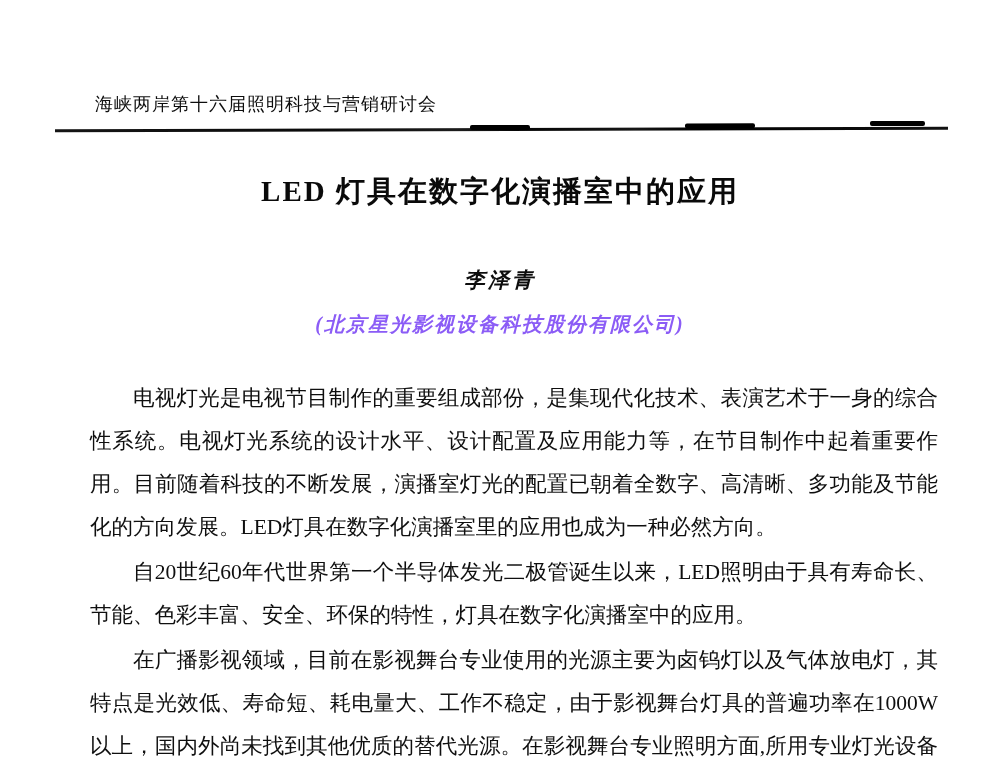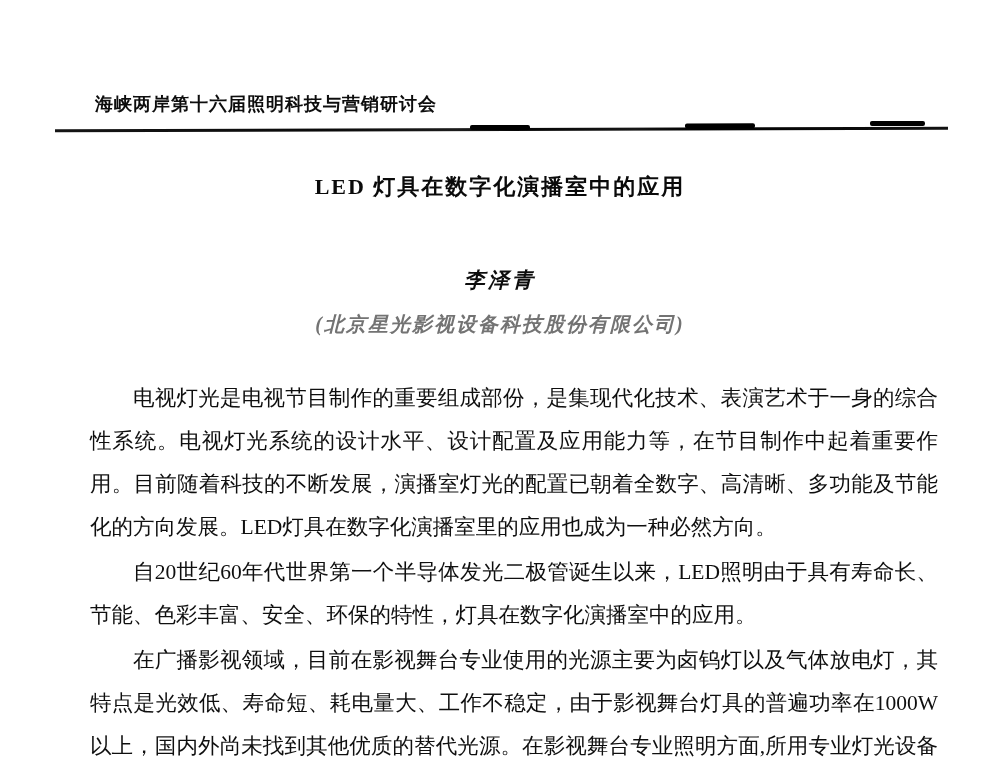--- a/index.html
+++ b/index.html
@@ -15,21 +15,21 @@
     background: #ffffff;
     overflow: hidden;
     color: #111111;
     font-family: "Liberation Serif", "DejaVu Serif", serif;
   }
   .conf-header {
     position: absolute;
     left: 95px;
     top: 92px;
     font-size: 18px;
-    font-weight: bold;
+    font-weight: normal;
     letter-spacing: 1px;
     color: #0d0d0d;
     font-family: "Liberation Sans", "DejaVu Sans", sans-serif;
     white-space: nowrap;
   }
   .header-rule {
     position: absolute;
     left: 55px;
     top: 128px;
     width: 893px;
@@ -48,21 +48,21 @@
   }
   .smudge.s1 { left: 415px; width: 60px; }
   .smudge.s2 { left: 630px; width: 70px; top: -4px; }
   .smudge.s3 { left: 815px; width: 55px; top: -6px; }
   .doc-title {
     position: absolute;
     left: 0;
     top: 172px;
     width: 100%;
     text-align: center;
-    font-size: 22px;
+    font-size: 29px;
     font-weight: bold;
     letter-spacing: 2px;
     color: #0a0a0a;
     margin: 0;
   }
   .author {
     position: absolute;
     left: 0;
     top: 266px;
     width: 100%;
@@ -76,21 +76,21 @@
   .affiliation {
     position: absolute;
     left: 0;
     top: 311px;
     width: 100%;
     text-align: center;
     font-size: 20px;
     font-weight: bold;
     font-style: italic;
     letter-spacing: 2px;
-    color: #737373;
+    color: #8b5cf6;
   }
   .body-text {
     position: absolute;
     left: 88px;
     top: 375px;
     width: 852px;
     font-size: 21.5px;
     line-height: 43px;
     color: #0f0f0f;
     text-align: justify;

